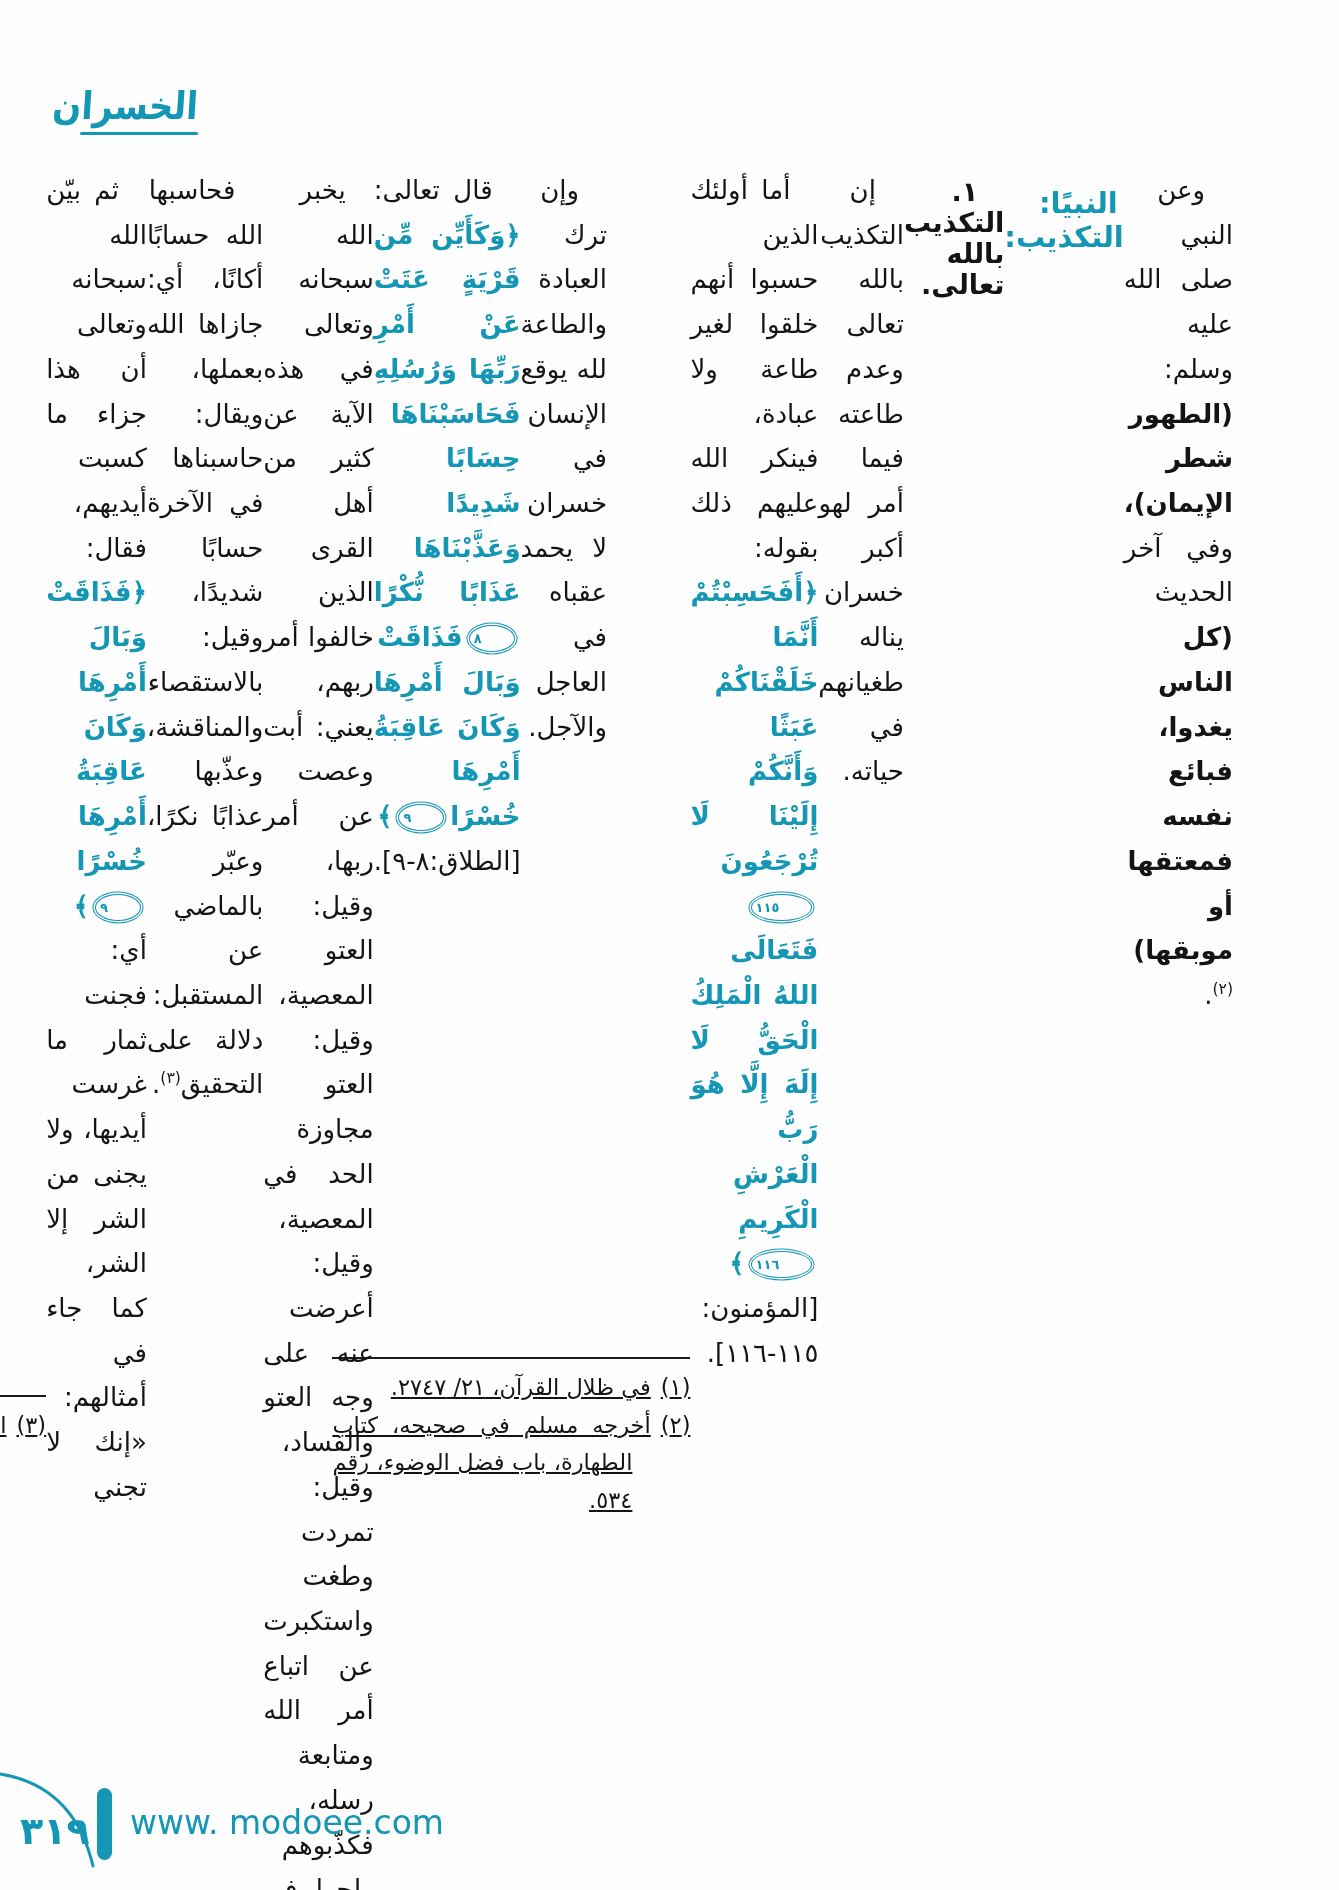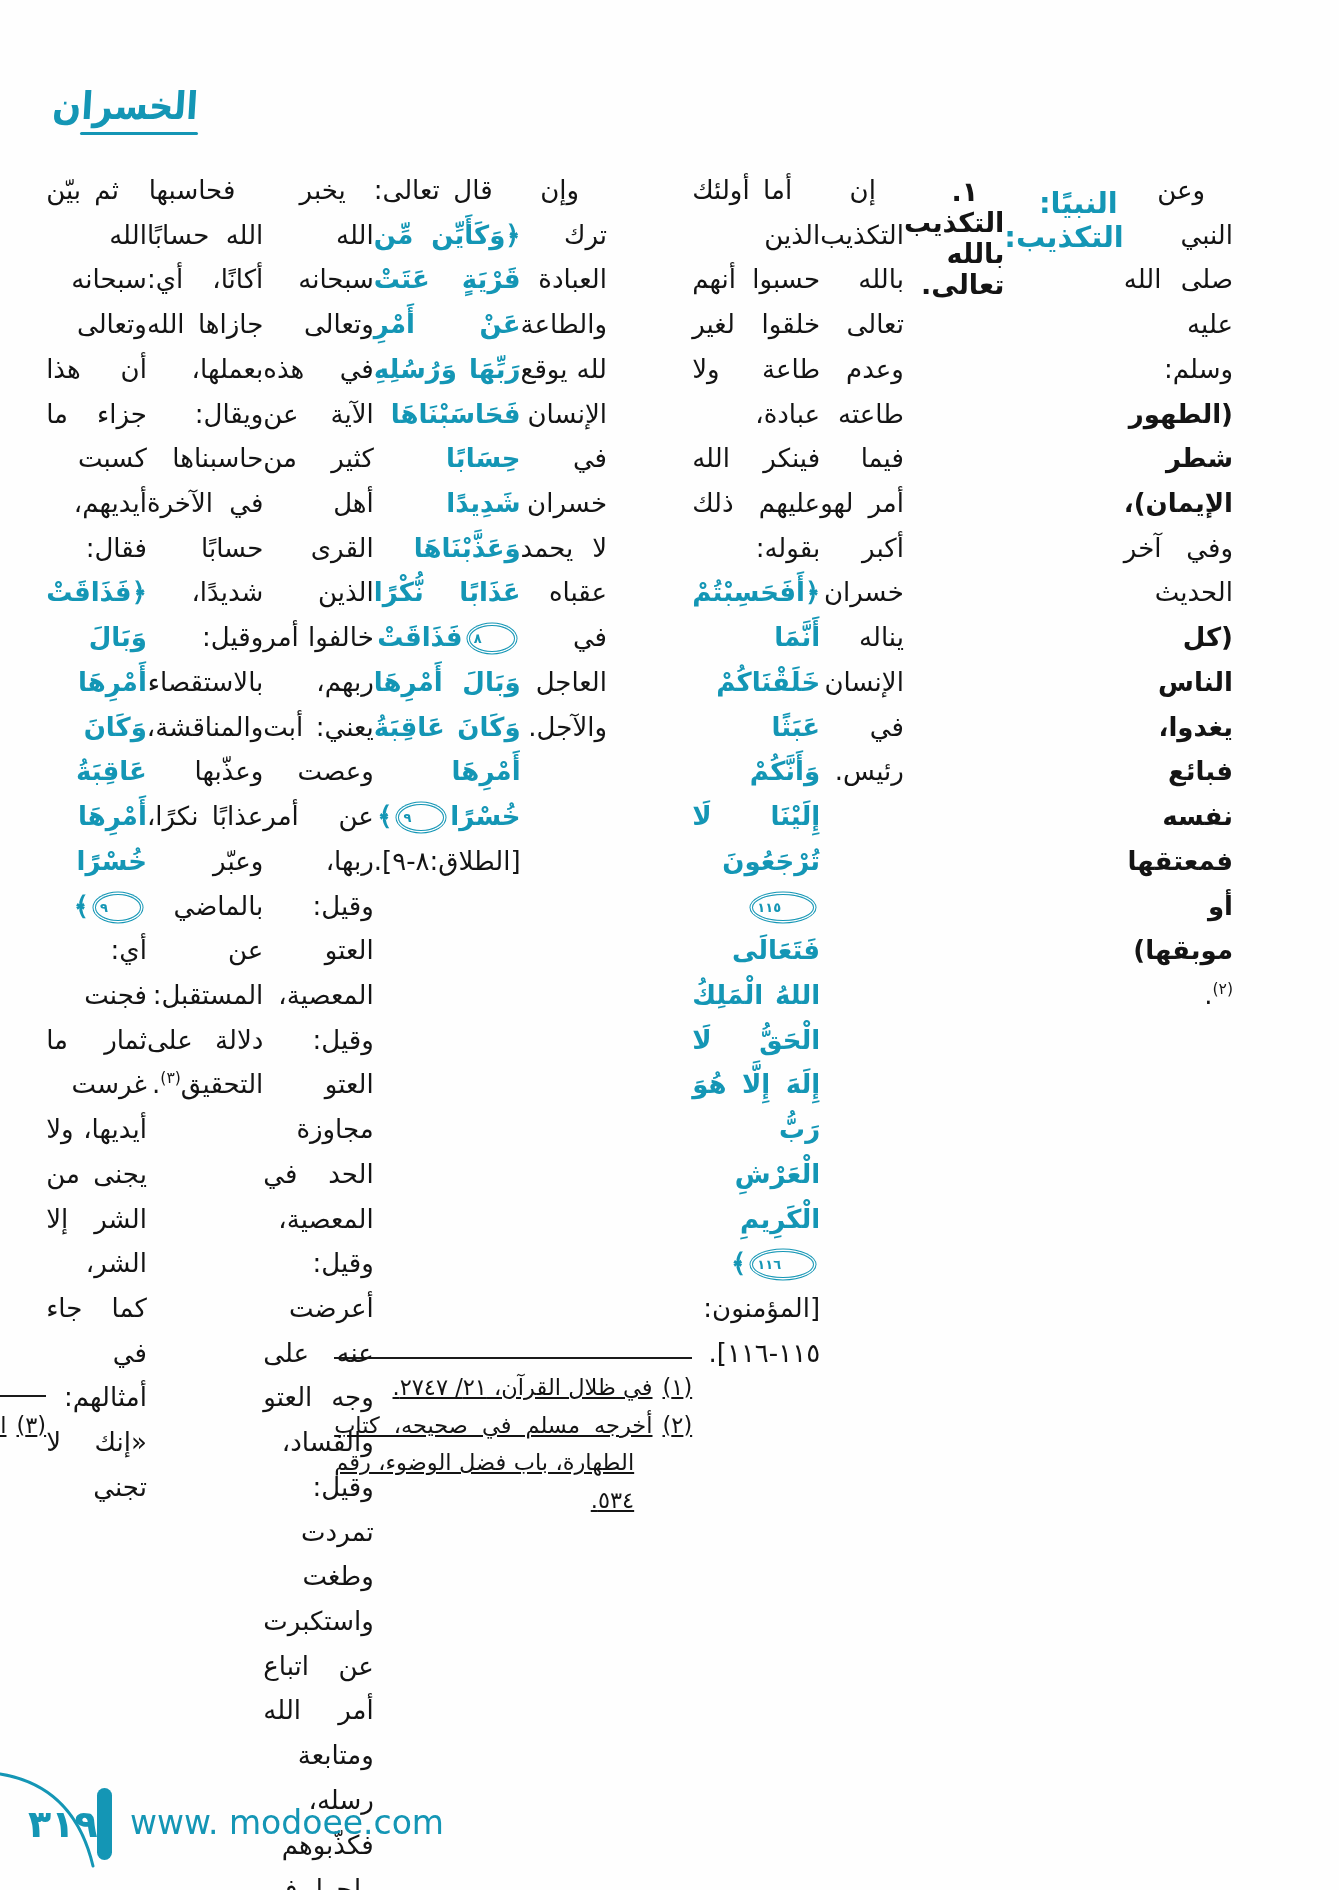--- a/index.html
+++ b/index.html
@@ -105,25 +105,24 @@
   }
   .fn-num { margin-left: 10px; }
 
   
   .corner-curve {
     position: absolute; left: 0; bottom: 22px;
     width: 104px; height: 110px;
     color: var(--accent);
   }
   .page-number {
-    position: absolute; left: 20px; bottom: 44px;
+    position: absolute; left: 20px; bottom: 37px;
     color: var(--accent);
     font-size: 38px; font-weight: bold;
     direction: rtl;
-    margin-left: 8px;
   }
   .footer-pill {
     position: absolute; left: 97px; bottom: 30px;
     width: 15px; height: 72px;
     background: var(--accent);
     border-radius: 8px;
   }
   .website {
     position: absolute; left: 130px; bottom: 48px;
     color: var(--accent);
@@ -146,21 +145,21 @@
     <section class="col col-right">
 
 
       <p class="body"><span>وعن النبي صلى الله عليه وسلم: </span><span class="hadith">(الطهور شطر الإيمان)،</span><span> وفي آخر الحديث </span><span class="hadith">(كل الناس يغدوا، فبائع نفسه فمعتقها أو موبقها)</span><sup class="fnref">(٢)</sup><span>.</span></p>
 
       <h2 class="section-heading">النبيًا: التكذيب:</h2>
 
 
       <h3 class="sub-heading">١. التكذيب بالله تعالى.</h3>
 
-      <p class="body">إن التكذيب بالله تعالى وعدم طاعته فيما أمر لهو أكبر خسران يناله الإنسان في رئيس.</p>
+      <p class="body">إن التكذيب بالله تعالى وعدم طاعته فيما أمر لهو أكبر خسران يناله طغيانهم في حياته.</p>
 
       <p class="body"><span>أما أولئك الذين حسبوا أنهم خلقوا لغير طاعة ولا عبادة، فينكر الله عليهم ذلك بقوله: </span><span class="quran">﴿أَفَحَسِبْتُمْ أَنَّمَا خَلَقْنَاكُمْ عَبَثًا وَأَنَّكُمْ إِلَيْنَا لَا تُرْجَعُونَ</span><span class="ayah">١١٥</span><span class="quran">فَتَعَالَى اللهُ الْمَلِكُ الْحَقُّ لَا إِلَهَ إِلَّا هُوَ رَبُّ الْعَرْشِ الْكَرِيمِ</span><span class="ayah">١١٦</span><span class="quran">﴾</span><span> [المؤمنون: ١١٥-١١٦].</span></p>
 
       <div class="fn-block">
         <div class="fn-rule"></div>
         <div class="fn-item"><span class="fn-num">(١)</span><span>في ظلال القرآن، ٢١/ ٢٧٤٧.</span></div>
         <div class="fn-item"><span class="fn-num">(٢)</span><span>أخرجه مسلم في صحيحه، كتاب الطهارة، باب فضل الوضوء، رقم ٥٣٤.</span></div>
       </div>
     </section>
 

